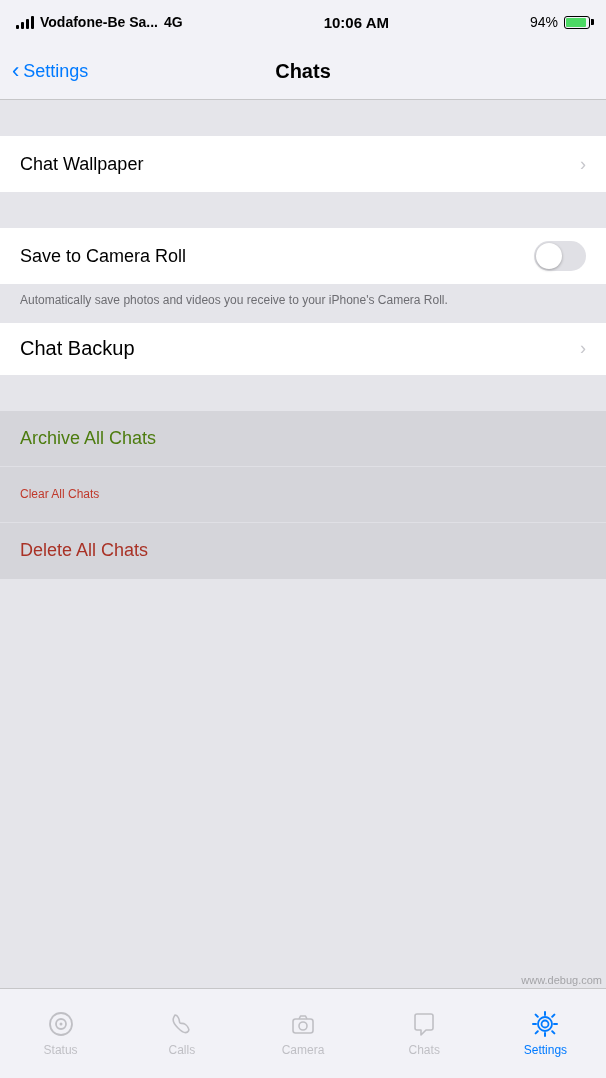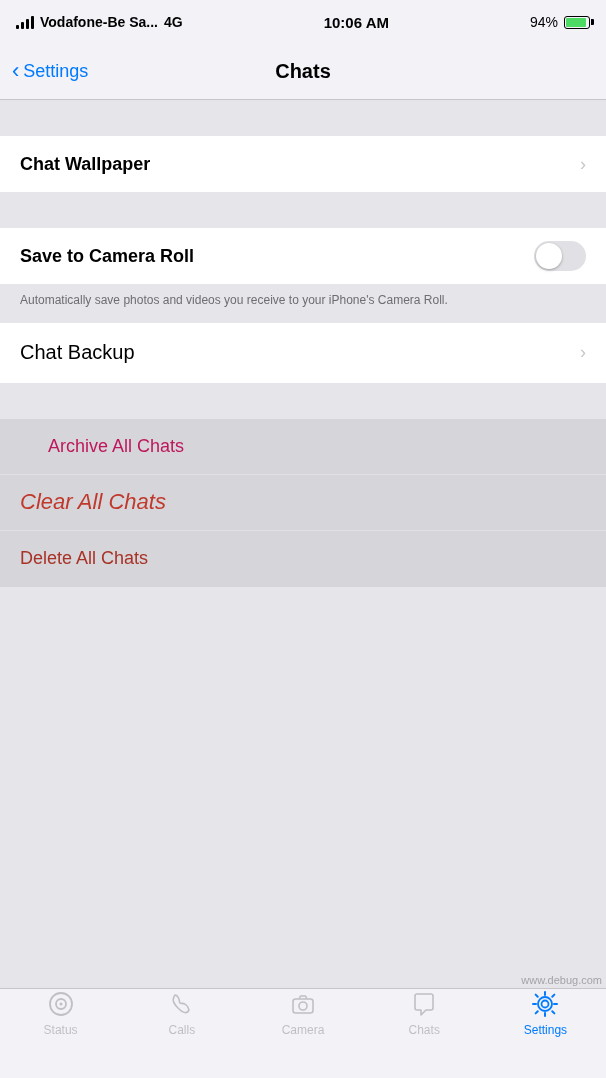--- a/index.html
+++ b/index.html
@@ -133,33 +133,30 @@
       cursor: pointer;
       position: relative;
     }
     .settings-row:last-child {
       border-bottom: none;
     }
     .row-label {
       font-size: 18px;
       color: #000;
       flex: 1;
-      font-weight: bold;
     }
     .row-label-blue {
       font-size: 18px;
-      color: #be185d;
-      flex: 1;
-      margin-left: 28px;
+      color: #4d7c0f;
+      flex: 1;
     }
     .row-label-red {
-      font-size: 22px;
+      font-size: 12px;
       color: #c0392b;
       flex: 1;
-      font-style: italic;
     }
     .row-label-darkred {
       font-size: 18px;
       color: #a93226;
       flex: 1;
     }
     .chevron-right {
       color: #c7c7cc;
       font-size: 18px;
     }
@@ -198,37 +195,37 @@
 
     
     .chat-backup-section {
       background: #fff;
       margin-top: 0;
     }
     .chat-backup-row {
       display: flex;
       align-items: center;
       padding: 0 20px;
-      height: 60px;
+      height: 52px;
       background: #fff;
       cursor: pointer;
     }
 
     
     .bottom-tabs {
       position: absolute;
       bottom: 0;
       left: 0;
       width: 606px;
       height: 90px;
       background: rgba(242,242,247,0.97);
       border-top: 1px solid #c6c6c8;
       display: flex;
       align-items: flex-start;
-      padding-top: 0;
+      padding-top: 20px;
     }
     .tab-item {
       flex: 1;
       display: flex;
       flex-direction: column;
       align-items: center;
       gap: 4px;
       cursor: pointer;
       opacity: 0.5;
     }

